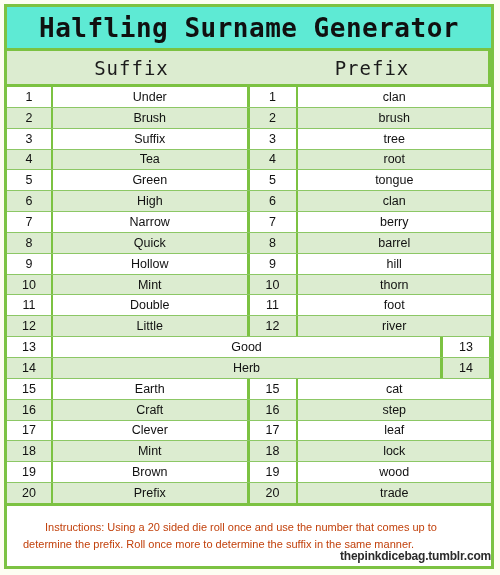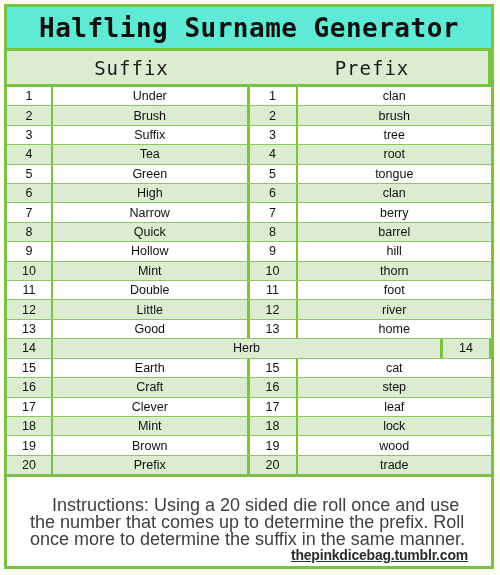--- a/index.html
+++ b/index.html
@@ -121,36 +121,35 @@
 
   
   .instructions {
     flex: 0 0 60px;
     background: #ffffff;
     padding: 4px 7px 2px 7px;
     box-sizing: border-box;
     position: relative;
   }
   .instr-text {
-    font-size: 18px;
+    font-size: 11px;
     line-height: 17px;
-    color: #404040;
+    color: #c2410c;
     text-indent: 22px;
-    margin: 16px;
+    margin: 9px;
     padding-right: 2px;
   }
   .credit {
     position: absolute;
-    right: 23px;
+    right: 0;
     bottom: 3px;
-    font-size: 14px;
+    font-size: 12px;
     font-weight: bold;
     color: #2b2b2b;
     letter-spacing: -0.2px;
-    text-decoration: underline;
   }
 </style>
 </head>
 <body>
 
 <div id="card">
 
   <div class="title-row">
     <div class="title-text">Halfling Surname Generator</div>
   </div>
@@ -234,21 +233,20 @@
       <div class="drow even">
         <div class="cell cell-num">12</div>
         <div class="cell cell-word prefix-word">Little</div>
         <div class="cell cell-num suffix-num">12</div>
         <div class="cell cell-word">river</div>
       </div>
       <div class="drow odd">
         <div class="cell cell-num">13</div>
         <div class="cell cell-word prefix-word">Good</div>
         <div class="cell cell-num suffix-num">13</div>
-        <div class="cell cell-word">home</div>
       </div>
       <div class="drow even">
         <div class="cell cell-num">14</div>
         <div class="cell cell-word prefix-word">Herb</div>
         <div class="cell cell-num suffix-num">14</div>
       </div>
       <div class="drow odd">
         <div class="cell cell-num">15</div>
         <div class="cell cell-word prefix-word">Earth</div>
         <div class="cell cell-num suffix-num">15</div>

